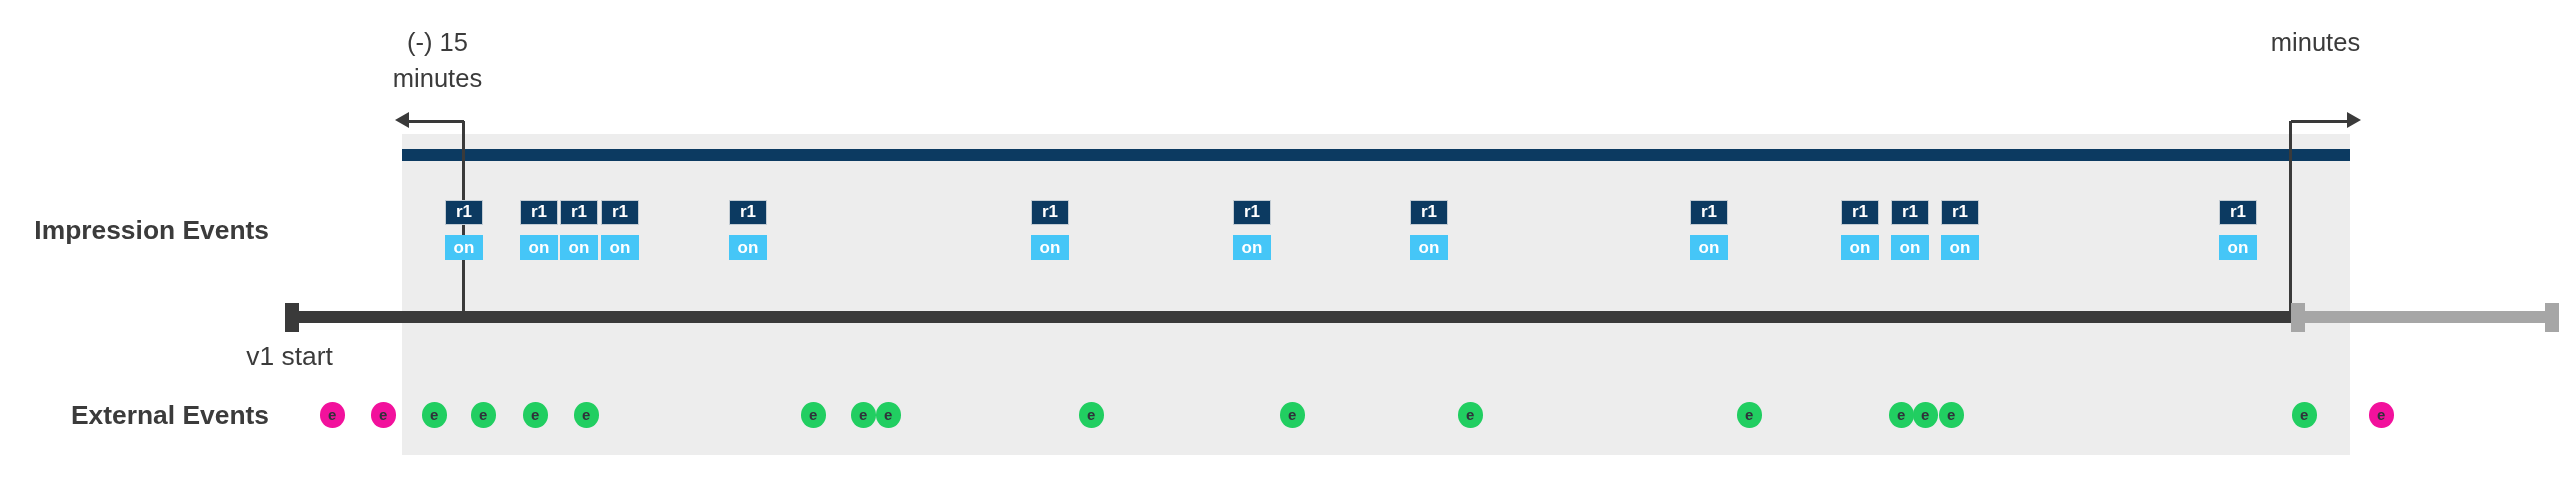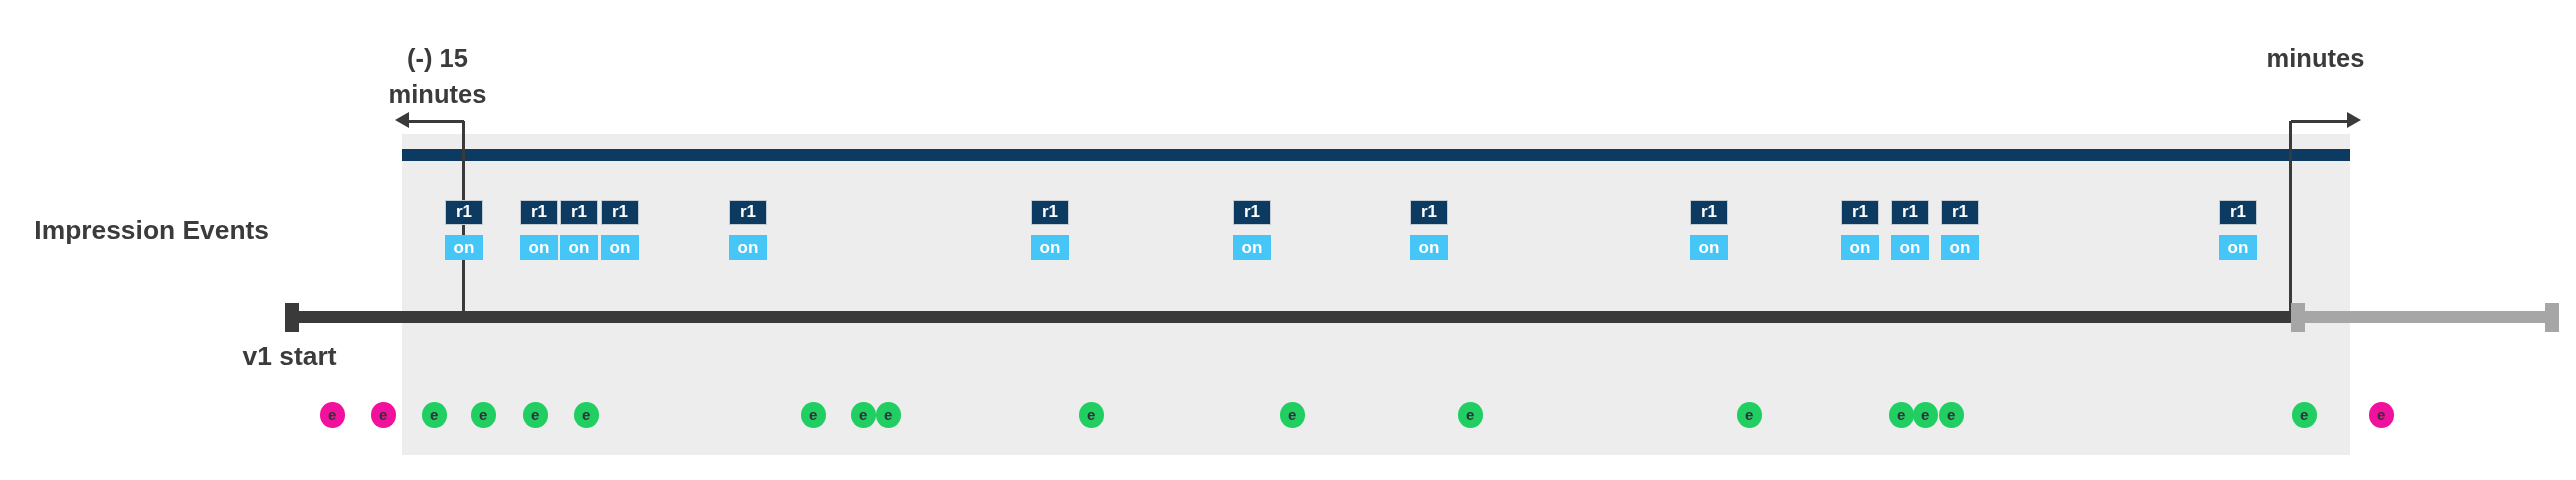--- a/index.html
+++ b/index.html
@@ -12,42 +12,42 @@
   .vline{position:absolute;top:121px;height:190px;width:2.8px;background:var(--charcoal);z-index:1;}
   .vline.left{left:462px;}
   .vline.right{left:2289px;}
   .hline{position:absolute;top:120px;height:2.8px;background:var(--charcoal);z-index:1;}
   .hline.left{left:407px;width:57px;}
   .hline.right{left:2291px;width:57px;}
   .ah{position:absolute;top:112px;width:0;height:0;z-index:1;}
   .ah.left{left:395px;border-top:8.5px solid transparent;border-bottom:8.5px solid transparent;border-right:14px solid var(--charcoal);}
   .ah.right{left:2347px;border-top:8.5px solid transparent;border-bottom:8.5px solid transparent;border-left:14px solid var(--charcoal);}
 
-  .ann{position:absolute;top:40px;width:207px;text-align:center;font-size:25.5px;font-weight:700;line-height:36px;color:var(--text);z-index:1;}
+  .ann{position:absolute;top:24px;width:207px;text-align:center;font-size:25.5px;font-weight:400;line-height:36px;color:var(--text);z-index:1;}
   .ann.left{left:334px;}
   .ann.right{left:2212px;}
 
   .rowlabel{position:absolute;left:0;width:269px;text-align:right;font-size:26.4px;font-weight:700;color:var(--text);}
   .rowlabel.imp-label{top:215px;}
   .rowlabel.ext-label{top:400px;}
 
   .imp{position:absolute;top:200px;width:38px;z-index:2;}
   .imp .r1{height:24.5px;background:var(--navy);border:0.9px solid #c3ccd3;box-sizing:border-box;
            color:#fff;font-size:17px;font-weight:700;display:flex;align-items:center;justify-content:center;}
   .imp .on{margin-top:10.4px;height:25.5px;background:var(--lightblue);
            color:#fff;font-size:17px;font-weight:700;display:flex;align-items:center;justify-content:center;}
 
   .tl-v1{position:absolute;left:286px;top:311px;width:2008px;height:12.3px;background:var(--charcoal);z-index:2;}
   .cap{position:absolute;top:303px;width:14px;height:29px;z-index:2;}
   .cap.v1{left:285px;background:var(--charcoal);}
   .tl-v2{position:absolute;left:2294px;top:311px;width:253px;height:12.3px;background:var(--graybar);z-index:2;}
   .cap.v2a{left:2291px;background:var(--graybar);}
   .cap.v2b{left:2545px;background:var(--graybar);}
 
-  .vstart{position:absolute;top:341px;width:189px;text-align:center;font-size:26.4px;font-weight:700;color:var(--text);z-index:2;}
+  .vstart{position:absolute;top:341px;width:189px;text-align:center;font-size:26.4px;font-weight:400;color:var(--text);z-index:2;}
   .vstart.v1{left:195px;}
   .vstart.v2{left:2204px;}
 
   .dot{position:absolute;top:402px;width:24.5px;height:25.5px;border-radius:50%;z-index:2;
        display:flex;align-items:center;justify-content:center;font-size:15px;font-weight:700;color:#30323a;}
 </style>
 </head>
 <body>
 
 <div class="stage">
@@ -64,20 +64,21 @@
   </div>
 
   <div class="vline right"></div>
   <div class="hline right"></div>
   <div class="ah right"></div>
   <div class="ann right">
     <div>minutes</div>
   </div>
 
   <div class="rowlabel imp-label">Impression Events</div>
+  <div class="rowlabel ext-label">External Events</div>
 
   <div class="layer">
       <div class="imp" style="left: 445px;">
         <div class="r1">r1</div>
         <div class="on">on</div>
       </div>
       <div class="imp" style="left: 520px;">
         <div class="r1">r1</div>
         <div class="on">on</div>
       </div>

